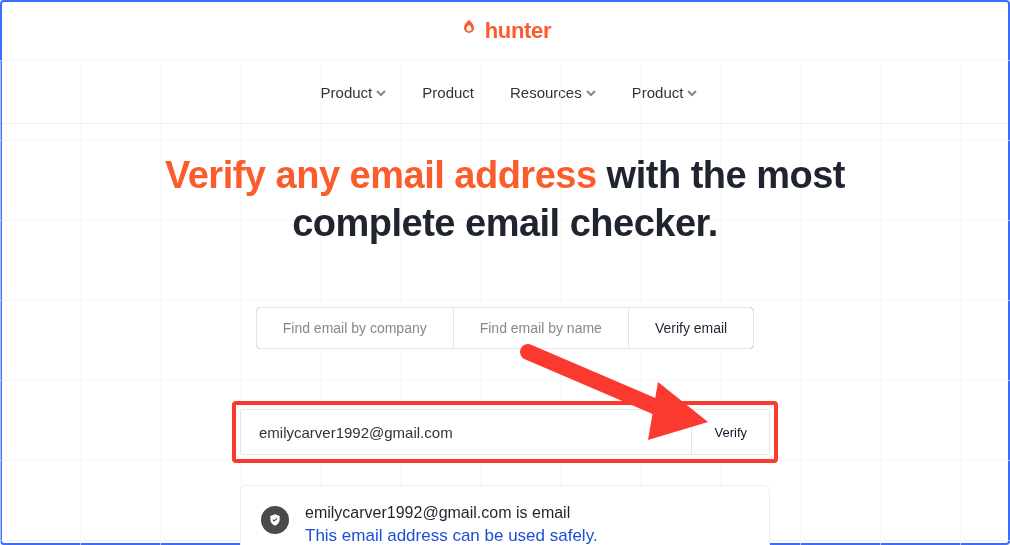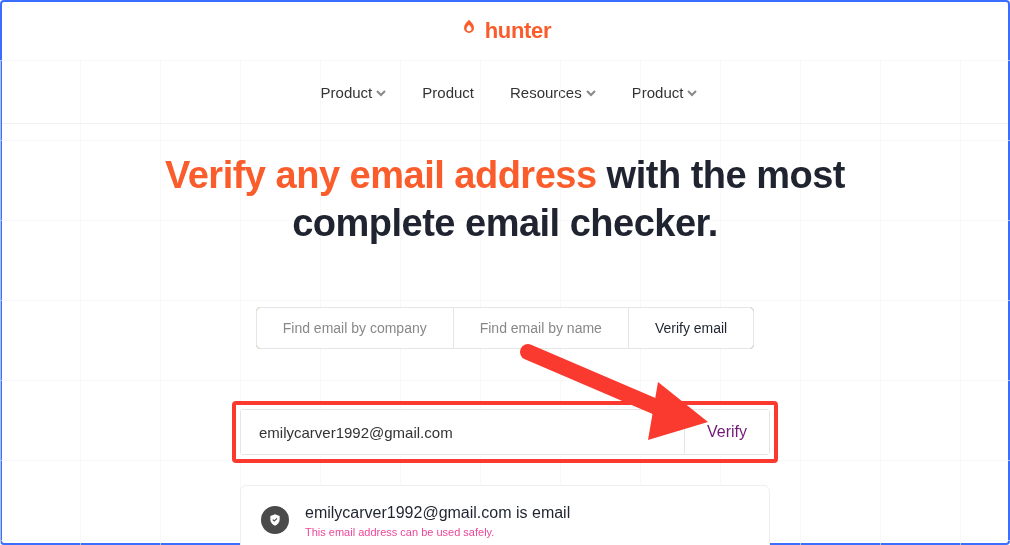--- a/index.html
+++ b/index.html
@@ -119,22 +119,22 @@
     padding: 0 18px;
     font-size: 15px;
     color: #333;
     outline: none;
   }
   .verify-btn {
     border: none;
     border-left: 1px solid #e6e6e6;
     background: #fff;
     padding: 0 22px;
-    font-size: 16px;
-    color: #701a75;
+    font-size: 13px;
+    color: #0f172a;
     cursor: pointer;
   }
   .annot-box {
     position: absolute;
     inset: -8px;
     border: 4px solid #fa3a2f;
     border-radius: 4px;
     pointer-events: none;
   }
   
@@ -153,21 +153,21 @@
   .badge {
     width: 28px; height: 28px;
     border-radius: 50%;
     background: #4a4a4a;
     display: flex; align-items: center; justify-content: center;
     margin-top: 2px;
     flex-shrink: 0;
   }
   .badge svg { width: 14px; height: 14px; fill: #fff; }
   .result-title { font-size: 16px; color: #1f2430; font-weight: 500; }
-  .result-sub { font-size: 11px; color: #ec4899; margin-top: 4px; }
+  .result-sub { font-size: 17px; color: #1d4ed8; margin-top: 4px; }
   
   .arrow-annot {
     position: absolute;
     left: 508px;
     top: 208px;
     width: 220px;
     height: 120px;
     pointer-events: none;
   }
 </style>

